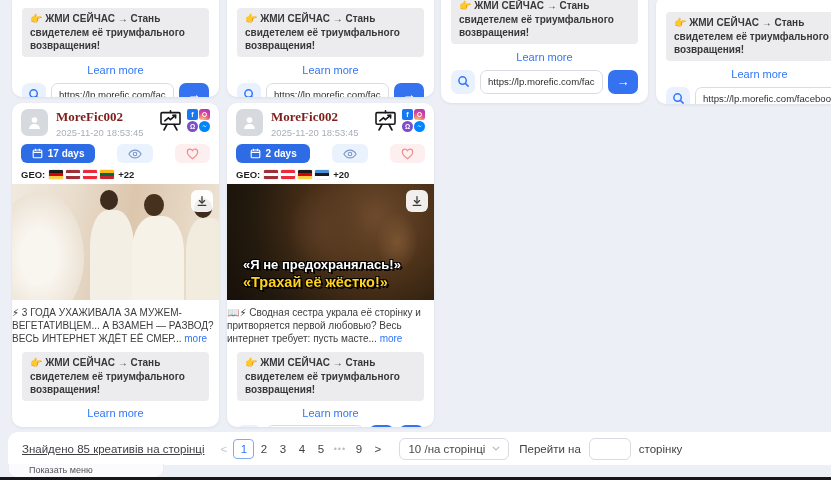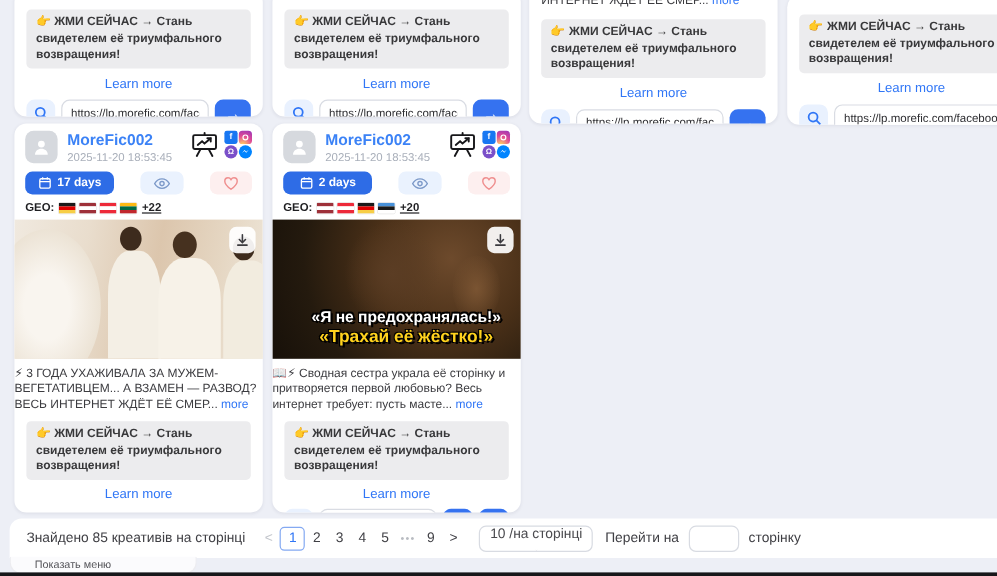--- a/index.html
+++ b/index.html
@@ -21,21 +21,21 @@
                font-family:"Liberation Sans",sans-serif; }
   .sq-btn { width:30px; height:24px; background:#3572f0; border:none; border-radius:7px; flex:none;
             color:#fff; font-size:13px; line-height:22px; text-align:center; cursor:pointer;
             display:flex; align-items:center; justify-content:center; }
   .sq-btn.small { width:25px; }
 
   .header { display:flex; padding:6px 9px 0; align-items:flex-start; }
   .avatar { width:27px; height:27px; background:#d6d9de; border-radius:7px; flex:none;
             display:flex; align-items:center; justify-content:center; }
   .head-text { margin-left:8px; flex:1; min-width:0; }
-  .prof-name { font-size:13px; font-weight:bold; color:#3b82f6; }
+  .prof-name { font-size:13px; font-weight:bold; color:#7f1d1d;font-family:Liberation Serif, serif; }
   .prof-time { font-size:9.5px; color:#a9afba; margin-top:2px; }
   .head-icons { display:flex; align-items:center; gap:5px; }
   .social-grid { display:grid; grid-template-columns:11px 11px; grid-auto-rows:11px; gap:1px; }
   .si { width:11px; height:11px; display:flex; align-items:center; justify-content:center;
         font-size:7px; color:#fff; font-weight:bold; }
   .si-fb { background:#1877f2; border-radius:2px; }
   .si-ig { background:radial-gradient(circle at 30% 110%, #fdc468 10%, #df4996 55%, #9b36b7 95%); border-radius:3px; }
   .si-ig i { display:block; width:5px; height:5px; border:1px solid #fff; border-radius:50%; }
   .si-an { background:#7a4fc9; border-radius:50%; font-size:6.5px; }
   .si-ms { background:#0084ff; border-radius:50%; }
@@ -47,28 +47,28 @@
   .pill { flex:1; height:19px; border-radius:6px; display:flex; align-items:center;
           justify-content:center; cursor:pointer; }
   .pill-eye { background:#eaf2fe; }
   .pill-heart { background:#fdefef; }
 
   .geo-row { display:flex; align-items:center; gap:4px; padding:5px 9px 0; height:17px;
              font-size:9.5px; font-weight:bold; color:#1f1f22; }
   .flag { display:inline-flex; flex-direction:column; width:14px; height:9px; overflow:hidden;
           border-radius:1px; box-shadow:0 0 0 .5px rgba(0,0,0,.12); }
   .flag span { flex:1; }
-  .geo-more { font-size:9.5px; font-weight:600;text-decoration:underline; }
+  .geo-more { font-size:9.5px; font-weight:600; }
 
   .creative { position:relative; width:100%; height:116px; margin-top:4px; overflow:hidden; }
   .dl-float { position:absolute; top:6px; right:6px; width:22px; height:22px;
               background:rgba(255,255,255,.92); border:none; border-radius:6px; cursor:pointer;
               display:flex; align-items:center; justify-content:center; }
   .blob { position:absolute; border-radius:50%; }
-  .overlay-txt { position:absolute; left:16px; right:0; bottom:10px; text-align:center; }
+  .overlay-txt { position:absolute; left:16px; right:0; bottom:10px; text-align:left; }
   .ov1 { color:#fff; font-size:13px; font-weight:bold;
          text-shadow:-1px -1px 0 #000,1px -1px 0 #000,-1px 1px 0 #000,2px 2px 0 #000; }
   .ov2 { color:#ffd21e; font-size:14.5px; font-weight:bold; margin-top:2px;
          text-shadow:-1px -1px 0 #000,1px -1px 0 #000,-1px 1px 0 #000,2px 2px 0 #000; }
 
   .desc { padding:6px 0 0; font-size:10px; line-height:1.3; color:#3c3c40; }
   .more-link { color:#3076f6; cursor:pointer; }
 
   .cut-line { height:9px; overflow:hidden; margin:0 10px; }
   .cut-line > div { margin-top:-5px; font-size:10px; color:#3c3c40; }
@@ -77,21 +77,21 @@
   #pager-panel { position:absolute; left:8px; top:432px; width:823px; height:33px; background:#fff;
                  border-radius:10px 0 0 0; display:flex; align-items:center; padding-left:14px;
                  font-size:11.5px; color:#3f3f44; }
   .pg-item { min-width:19px; height:20px; display:flex; align-items:center; justify-content:center;
              cursor:pointer; font-size:11.5px; color:#3f3f44; }
   .pg-active { width:21px; border:1px solid #84a9f2; border-radius:4px; color:#3076f6; background:#fff; }
   .pg-arrow { color:#44444a; }
   .pg-arrow.disabled { color:#c3c6cc; }
   .pg-dots { color:#b9bcc2; letter-spacing:1px; font-size:9px; }
   .pg-select { display:flex; align-items:center; gap:7px; height:22px; border:1px solid #d8dbe2;
-               border-radius:6px; padding:0 8px; margin-left:12px; cursor:pointer; color:#4a4a4e;flex-direction:column; }
+               border-radius:6px; padding:0 8px; margin-left:12px; cursor:pointer; color:#4a4a4e; }
   .goto-input { width:42px; height:22px; border:1px solid #d8dbe2; border-radius:6px; margin:0 8px; }
 
   #menu-tab { position:absolute; left:8px; top:464px; width:156px; height:14px; background:#fbfbfd;
               border:1px solid #ececf0; border-top:none; border-radius:0 0 9px 9px;
               font-size:9px; color:#55555a; line-height:12px; padding-left:20px; cursor:pointer; }
   #bottom-bar { position:absolute; left:0; top:477px; width:831px; height:3px; background:#17171a; }
   svg { display:block; }
 </style>
 </head>
 <body>
@@ -126,23 +126,20 @@
           </svg>
       </span>
       <input class="url-input" value="https://lp.morefic.com/facebook-0iHH0v023" style="">
       <button class="sq-btn">
           <span>→</span>
         </button>
     </div>
   </div>
 
   <div class="card" style="left:441px; top:-12px; height:115px;">
-    <div class="cut-line" style="margin-top:12px;">
-      <div><span>ИНТЕРНЕТ ЖДЁТ ЕЁ СМЕР... </span><span class="more-link">more</span></div>
-    </div>
     <div class="adbox" style="margin-top:7px;">👉 ЖМИ СЕЙЧАС → Стань свидетелем её триумфального возвращения!</div>
     <div class="learn-more">Learn more</div>
     <div class="url-row">
       <span class="chip">
         <svg width="13" height="13" viewBox="0 0 14 14">
             <circle cx="6" cy="6" r="4" fill="none" stroke="#3076f6" stroke-width="1.6"></circle>
             <line x1="9" y1="9" x2="12.5" y2="12.5" stroke="#3076f6" stroke-width="1.6"></line>
           </svg>
       </span>
       <input class="url-input" value="https://lp.morefic.com/facebook-0iHH0v023" style="">
@@ -398,21 +395,21 @@
       <button class="sq-btn small">
           <span>→</span>
         </button>
       <button class="sq-btn small">
         
       </button>
     </div>
   </div>
 
   <div id="pager-panel">
-    <span style="margin-right:10px;">Знайдено 85 креативів на сторінці</span>
+    <span style="margin-right:10px;text-decoration:underline;">Знайдено 85 креативів на сторінці</span>
     <span class="pg-item pg-arrow disabled">&lt;</span>
     <span class="pg-item pg-active">1</span>
     <span class="pg-item">2</span>
     <span class="pg-item">3</span>
     <span class="pg-item">4</span>
     <span class="pg-item">5</span>
     <span class="pg-item pg-dots">•••</span>
     <span class="pg-item">9</span>
     <span class="pg-item pg-arrow">&gt;</span>
     <span class="pg-select">

